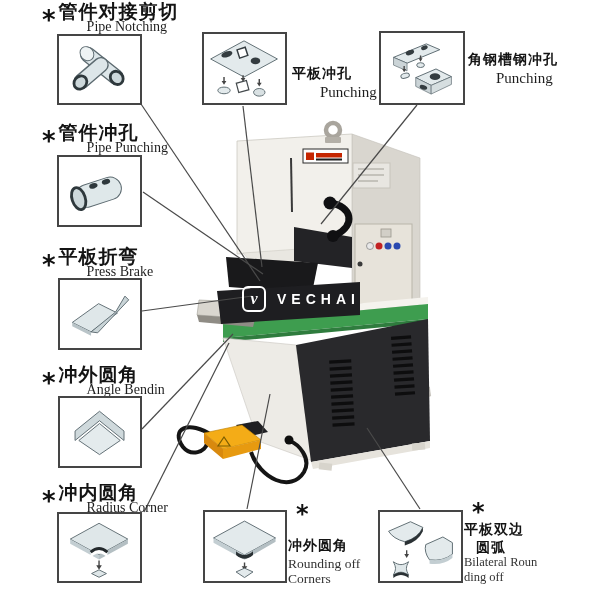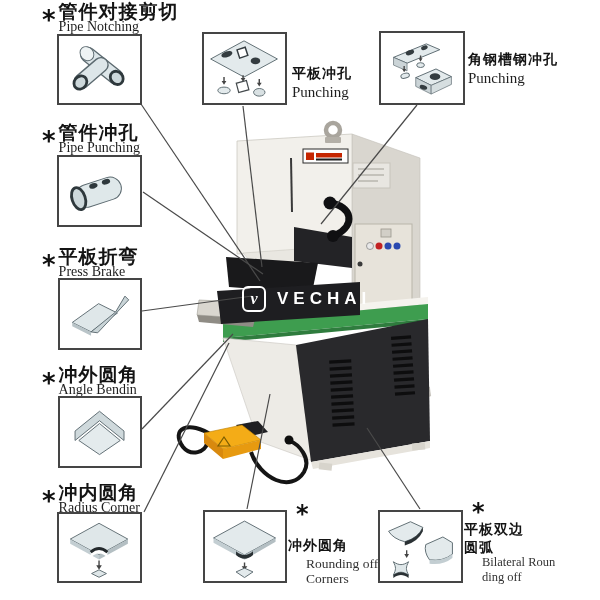--- a/index.html
+++ b/index.html
@@ -8,29 +8,29 @@
   .layer{position:absolute;left:0;top:0;}
   
   .cbox{position:absolute;background:#fff;border:2px solid #454545;box-sizing:border-box;z-index:2;}
   .cbox svg{display:block;width:100%;height:100%;}
   
   .lbl{position:absolute;z-index:2;white-space:nowrap;}
   .lbl-row{display:flex;align-items:center;}
   .star{font:bold 26px "DejaVu Sans",sans-serif;color:#101010;line-height:18px;margin-right:3px;}
   .star-line{font:bold 24px "DejaVu Sans",sans-serif;color:#101010;line-height:16px;margin-left:8px;}
   .zh{font-weight:bold;font-size:19px;letter-spacing:1px;color:#141414;line-height:15px;}
-  .en{font-family:"Liberation Serif","DejaVu Serif",serif;font-size:14px;color:#1e1e1e;line-height:16px;}
-  .en-sm{font-family:"Liberation Serif","DejaVu Serif",serif;font-size:12.5px;color:#333;line-height:15px;padding-left:18px;}
+  .en{font-family:"Liberation Serif","DejaVu Serif",serif;font-size:14px;color:#1e1e1e;line-height:16px;margin-left:28px;}
+  .en-sm{font-family:"Liberation Serif","DejaVu Serif",serif;font-size:12.5px;color:#333;line-height:15px;}
   
   .watermark{position:absolute;left:242px;top:286px;z-index:3;display:flex;align-items:center;}
   .wm-logo{width:20px;height:22px;border:2.5px solid #fff;border-radius:6px;display:flex;
            align-items:center;justify-content:center;}
   .wm-glyph{font-family:"Liberation Serif","DejaVu Serif",serif;font-style:italic;font-weight:bold;
             font-size:16px;color:#fff;line-height:16px;}
-  .wm-text{margin-left:11px;font-weight:bold;font-size:17px;letter-spacing:5px;color:#fff;}
+  .wm-text{margin-left:11px;font-weight:bold;font-size:14px;letter-spacing:5px;color:#fff;}
 </style>
 </head>
 <body>
 
 <div class="canvas">
 
   <svg class="layer" width="600" height="600" viewBox="0 0 600 600">
 
     <g>
 
@@ -319,21 +319,21 @@
       <path d="M52,50 Q66,52 76,44 L76,48 Q66,56 52,54 Z" fill="#c3ced2"></path>
       <line x1="28" y1="40" x2="28" y2="45" stroke="#444" stroke-width="1.4"></line>
       <polygon points="25.5,44 30.5,44 28,48" fill="#444"></polygon>
       <path d="M14,52 C20,56 24,56 30,52 C27,58 27,60 30,66 C24,62 20,62 14,66 C17,60 17,58 14,52 Z" fill="#dfe7e9" stroke="#5c6a70"></path>
       <path d="M14,66 C20,62 24,62 30,66 L30,69 C24,65 20,65 14,69 Z" fill="#2a3134"></path>
     </svg>
   </div>
   <div class="lbl" style="left:464px;top:504px;">
     <div class="star-line">*</div>
     <div class="zh" style="font-size:14px;margin-top:2px;">平板双边</div>
-    <div class="zh" style="font-size:14px;margin-top:3px;">圆弧</div>
+    <div class="zh" style="font-size:14px;margin-top:3px;padding-left:12px;">圆弧</div>
     <div class="en-sm">Bilateral Roun</div>
     <div class="en-sm">ding off</div>
   </div>
 
   <div class="watermark">
     <div class="wm-logo">
       <span class="wm-glyph">v</span>
     </div>
     <span class="wm-text">VECHAI</span>
   </div>

